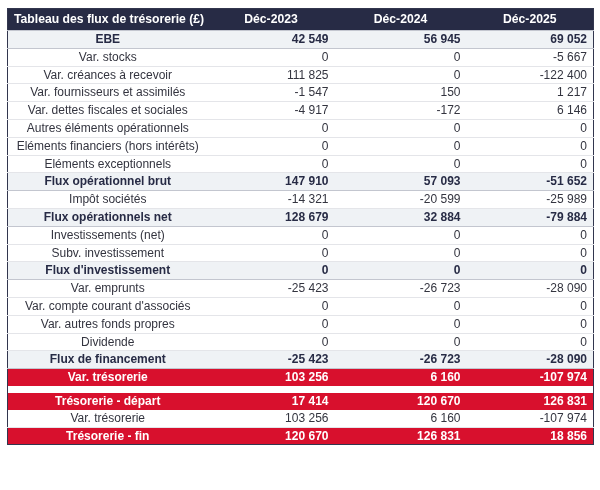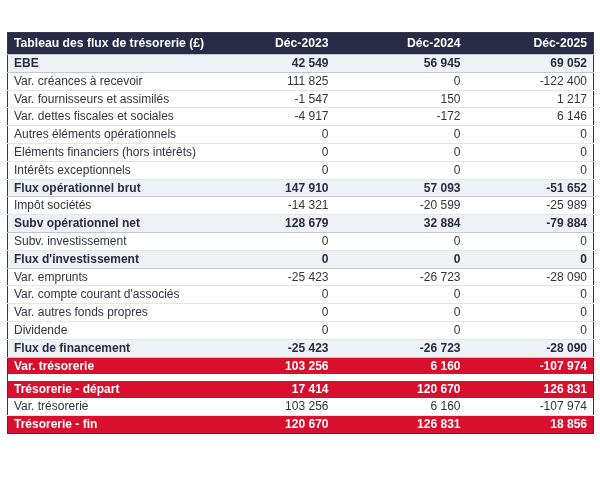--- a/index.html
+++ b/index.html
@@ -21,44 +21,43 @@
   .table-wrap {
     position: absolute;
     left: 7px; top: 8px;
     width: 586px;
   }
   table {
     border-collapse: collapse;
     table-layout: fixed;
     width: 100%;
     border: 1.5px solid #32364e;
-    margin-top: 24px;
   }
   th, td {
     padding: 0 6px;
     height: 16.8px;
     line-height: 16.8px;
     font-size: 12px;
     white-space: nowrap;
     overflow: hidden;
   }
   thead th {
     background: var(--header-bg);
     color: #ffffff;
     font-weight: bold;
     height: 21px;
     line-height: 21px;
     font-size: 12.2px;
   }
   th.title-cell { text-align: left; width: 200px; }
-  th.col-head   { text-align: right; }
+  th.col-head   { }
   th.col-1 { width: 127px; }
   th.col-2 { width: 132px; }
   th.col-3 { width: 127px; }
-  td.lbl { text-align: left; }
+  td.lbl { text-align: center; }
   td.num { text-align: right; }
   tr.normal td {
     background: #ffffff;
     color: var(--text-dark);
     border-bottom: 1px solid var(--row-border);
   }
   tr.subtotal td {
     background: var(--subtotal-bg);
     color: #272b45;
     font-weight: bold;
@@ -93,20 +92,26 @@
       </tr>
     </thead>
     <tbody>
         <tr class="subtotal">
           <td class="lbl">EBE</td>
           <td class="num">42 549</td>
           <td class="num">56 945</td>
           <td class="num">69 052</td>
         </tr>
         <tr class="normal">
+          <td class="lbl">Var. stocks</td>
+          <td class="num">0</td>
+          <td class="num">0</td>
+          <td class="num">-5 667</td>
+        </tr>
+        <tr class="normal">
           <td class="lbl">Var. créances à recevoir</td>
           <td class="num">111 825</td>
           <td class="num">0</td>
           <td class="num">-122 400</td>
         </tr>
         <tr class="normal">
           <td class="lbl">Var. fournisseurs et assimilés</td>
           <td class="num">-1 547</td>
           <td class="num">150</td>
           <td class="num">1 217</td>
@@ -123,42 +128,48 @@
           <td class="num">0</td>
           <td class="num">0</td>
         </tr>
         <tr class="normal">
           <td class="lbl">Eléments financiers (hors intérêts)</td>
           <td class="num">0</td>
           <td class="num">0</td>
           <td class="num">0</td>
         </tr>
         <tr class="normal">
-          <td class="lbl">Intérêts exceptionnels</td>
+          <td class="lbl">Eléments exceptionnels</td>
           <td class="num">0</td>
           <td class="num">0</td>
           <td class="num">0</td>
         </tr>
         <tr class="subtotal">
           <td class="lbl">Flux opérationnel brut</td>
           <td class="num">147 910</td>
           <td class="num">57 093</td>
           <td class="num">-51 652</td>
         </tr>
         <tr class="normal">
           <td class="lbl">Impôt sociétés</td>
           <td class="num">-14 321</td>
           <td class="num">-20 599</td>
           <td class="num">-25 989</td>
         </tr>
         <tr class="subtotal">
-          <td class="lbl">Subv opérationnel net</td>
+          <td class="lbl">Flux opérationnels net</td>
           <td class="num">128 679</td>
           <td class="num">32 884</td>
           <td class="num">-79 884</td>
+        </tr>
+        <tr class="normal">
+          <td class="lbl">Investissements (net)</td>
+          <td class="num">0</td>
+          <td class="num">0</td>
+          <td class="num">0</td>
         </tr>
         <tr class="normal">
           <td class="lbl">Subv. investissement</td>
           <td class="num">0</td>
           <td class="num">0</td>
           <td class="num">0</td>
         </tr>
         <tr class="subtotal">
           <td class="lbl">Flux d'investissement</td>
           <td class="num">0</td>

